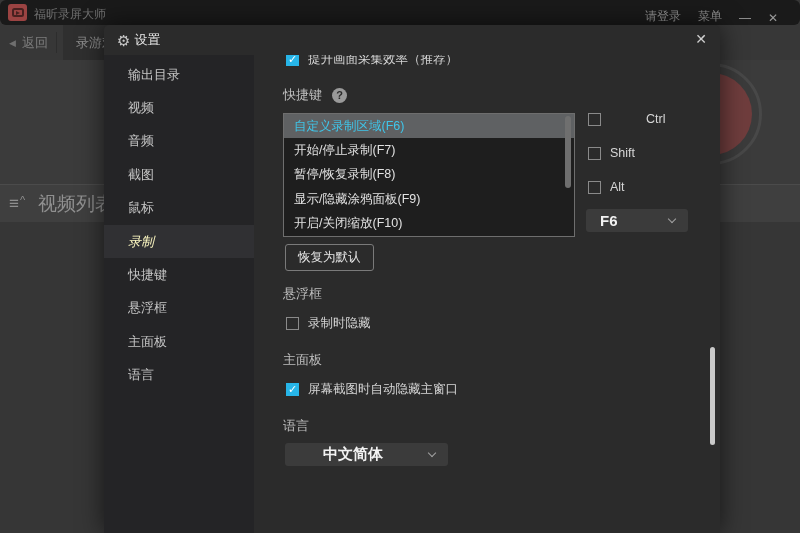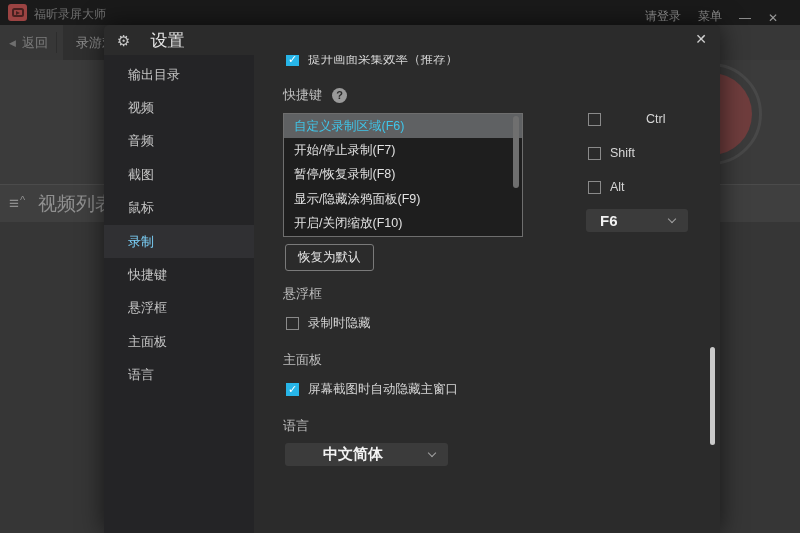--- a/index.html
+++ b/index.html
@@ -1,20 +1,20 @@
 <!DOCTYPE html>
 <html><head>
 <meta charset="utf-8">
 <style>
   html,body{margin:0;padding:0;background:#111;}
   *{box-sizing:border-box;font-family:"Liberation Sans","DejaVu Sans",sans-serif;}
   .stage{position:relative;width:800px;height:533px;overflow:hidden;background:#373737;user-select:none;}
 
   
-  .titlebar{position:absolute;left:0;top:0;width:800px;height:25px;background:#1a1a1a;display:flex;align-items:center;}
+  .titlebar{position:absolute;left:0;top:0;width:800px;height:25px;background:#1a1a1a;display:flex;align-items:center;border-radius:6px;}
   .logo{position:absolute;left:8px;top:4px;width:19px;height:17px;background:#9b4342;border-radius:3px;display:flex;align-items:center;justify-content:center;}
   .logo-inner{width:12px;height:9px;border:2px solid #47201f;border-radius:2.5px;display:flex;align-items:center;justify-content:center;}
   .logo-play{width:0;height:0;border-left:4px solid #47201f;border-top:2.5px solid transparent;border-bottom:2.5px solid transparent;margin-left:1px;}
   .app-title{position:absolute;left:34px;top:6px;font-size:12px;color:#6f6f6f;}
   .tb-right{position:absolute;right:0;top:0;height:25px;display:flex;align-items:flex-end;gap:17px;padding-right:22px;}
   .tb-link{font-size:12px;color:#8f8f8f;}
   .tb-glyph{font-size:12px;color:#9a9a9a;}
 
   .navrow{position:absolute;left:0;top:25px;width:800px;height:35px;background:#373737;}
   .back{position:absolute;left:9px;top:0;height:35px;display:flex;align-items:center;gap:6px;color:#7d7d7d;font-size:13px;}
@@ -30,40 +30,40 @@
   .listheader{position:absolute;left:0;top:184px;width:800px;height:38px;background:#3f3f3f;border-top:1px solid #4b4b4b;display:flex;align-items:center;}
   .lh-icon{margin-left:9px;font-size:17px;color:#8f8f8f;line-height:1;}
   .lh-caret{font-size:11px;color:#8f8f8f;margin-left:1px;margin-top:-8px;}
   .lh-label{margin-left:13px;font-size:19px;color:#909090;}
   .listarea{position:absolute;left:0;top:222px;width:800px;height:311px;background:#363636;}
 
   
   .dialog{position:absolute;left:104px;top:25px;width:616px;height:508px;background:#2b2b2b;border-radius:5px 5px 0 0;box-shadow:0 0 26px rgba(0,0,0,0.6);}
   .dlg-header{position:relative;height:30px;display:flex;align-items:center;}
   .gear{margin-left:13px;font-size:15px;color:#c9c9c9;line-height:1;}
-  .dlg-title{margin-left:20px;font-size:17px;color:#e6e6e6;}
+  .dlg-title{margin-left:4px;font-size:13px;color:#e6e6e6;}
   .dlg-close{position:absolute;right:13px;top:6px;font-size:14px;color:#cfcfcf;cursor:pointer;}
   .dlg-body{display:flex;height:478px;}
 
   .sidebar{width:150px;background:#242426;padding-top:3px;}
   .side-item{height:33.4px;display:flex;align-items:center;padding-left:24px;font-size:13px;color:#c6c6c6;cursor:pointer;}
-  .side-item.selected{background:#303033;color:#7dd3fc;}
+  .side-item.selected{background:#303033;color:#fef9c3;font-style:italic;}
 
   .content{position:relative;flex:1;background:#2b2b2b;overflow:hidden;}
 
   .cbrow{position:absolute;display:flex;align-items:center;gap:9px;}
   .cb{width:13px;height:13px;border:1px solid #8a8a8a;background:transparent;flex:none;position:relative;}
   .cb.checked{border-color:#27b5e8;background:#27b5e8;}
   .cb.checked .tick{position:absolute;left:1px;top:-1px;font-size:11px;font-weight:bold;color:#fff;line-height:13px;}
   .cb-label{font-size:12.5px;color:#d6d6d6;}
 
   .sec-label{position:absolute;font-size:13px;color:#bfbfbf;display:flex;align-items:center;gap:10px;}
   .help{width:15px;height:15px;border-radius:50%;background:#9a9a9a;color:#2b2b2b;font-size:11px;font-weight:bold;display:flex;align-items:center;justify-content:center;}
 
-  .hk-list{position:absolute;left:29px;top:58px;width:240px;height:124px;background:#1e1e1e;border:1px solid #6e6e6e;}
+  .hk-list{position:absolute;left:29px;top:58px;width:292px;height:124px;background:#1e1e1e;border:1px solid #6e6e6e;}
   .hk-row{height:24.4px;display:flex;align-items:center;padding-left:10px;font-size:12.5px;color:#e2e2e2;cursor:pointer;}
   .hk-row.selected{background:#5f6163;color:#3fc6ea;}
   .hk-scroll{position:absolute;right:3px;top:2px;width:6px;height:72px;background:#6f6f6f;border-radius:3px;}
 
   .btn{position:absolute;left:31px;top:189px;padding:4px 12px;background:transparent;border:1px solid #7a7a7a;border-radius:3px;font-size:12.5px;color:#e6e6e6;cursor:pointer;}
 
   .dd{position:absolute;background:#3b3b3b;border-radius:3px;display:flex;align-items:center;cursor:pointer;}
   .dd-value{margin-left:14px;font-size:15px;font-weight:600;color:#f2f2f2;}
   .chev{position:absolute;right:13px;top:7px;width:6px;height:6px;border-right:1.5px solid #a2a2a2;border-bottom:1.5px solid #a2a2a2;transform:rotate(45deg);}
 

